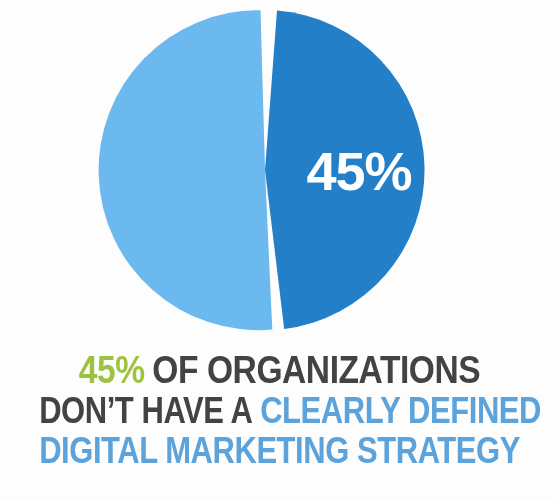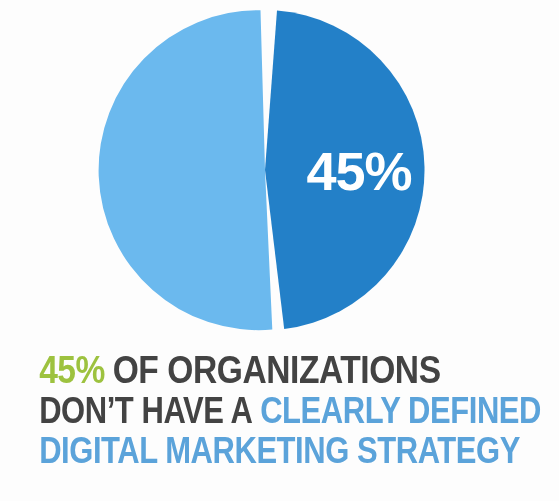--- a/index.html
+++ b/index.html
@@ -44,20 +44,21 @@
     letter-spacing: -1px;
   }
 
   
   .caption {
     position: absolute;
     left: 0;
     top: 348px;
     width: 559px;
     height: 150px;
+    text-align: center;
   }
   .cap-line {
     display: block;
     width: 100%;
     font-family: "Liberation Sans Narrow", "Liberation Sans", sans-serif;
     font-weight: bold;
     font-stretch: condensed;
     text-transform: uppercase;
     letter-spacing: -0.5px;
     white-space: nowrap;

